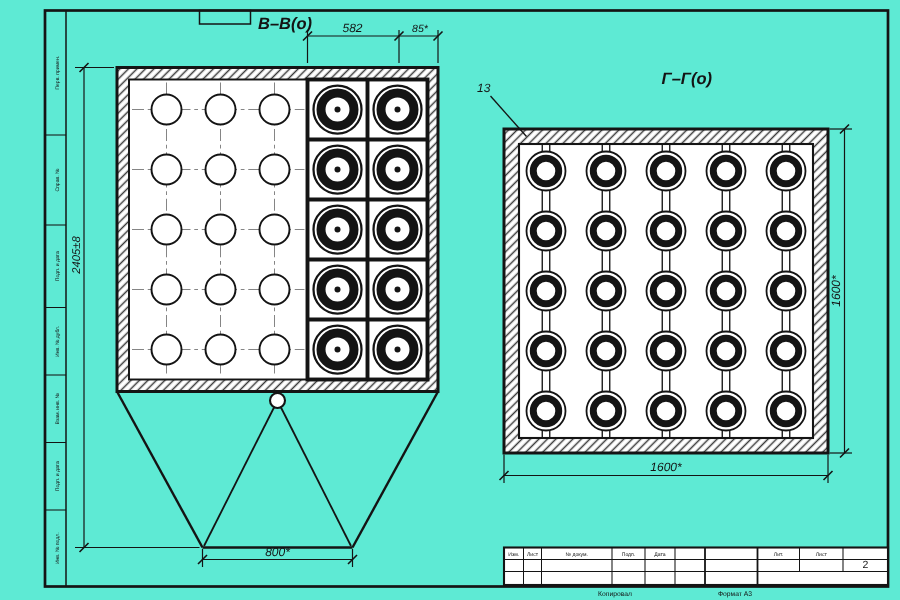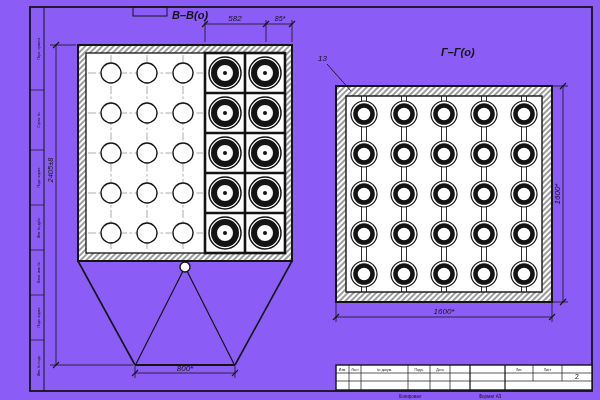--- a/index.html
+++ b/index.html
@@ -1,16 +1,16 @@
 <!DOCTYPE html>
 <html><head>
 <meta charset="utf-8">
 <style>
   html,body{margin:0;padding:0;background:#ffffff;}
-  .canvas{position:relative;width:600px;height:400px;background:#8b5cf6;overflow:hidden;
+  .canvas{position:relative;width:600px;height:400px;background:#5eead4;overflow:hidden;
           font-family:"Liberation Sans", sans-serif;}
   svg{position:absolute;left:0;top:0;}
   text{fill:#141414;font-family:"Liberation Sans", sans-serif;}
   .dim{font-style:italic;}
   .viewlabel{font-style:italic;font-weight:bold;}
 </style>
 </head>
 <body>
 
 <div class="canvas">

